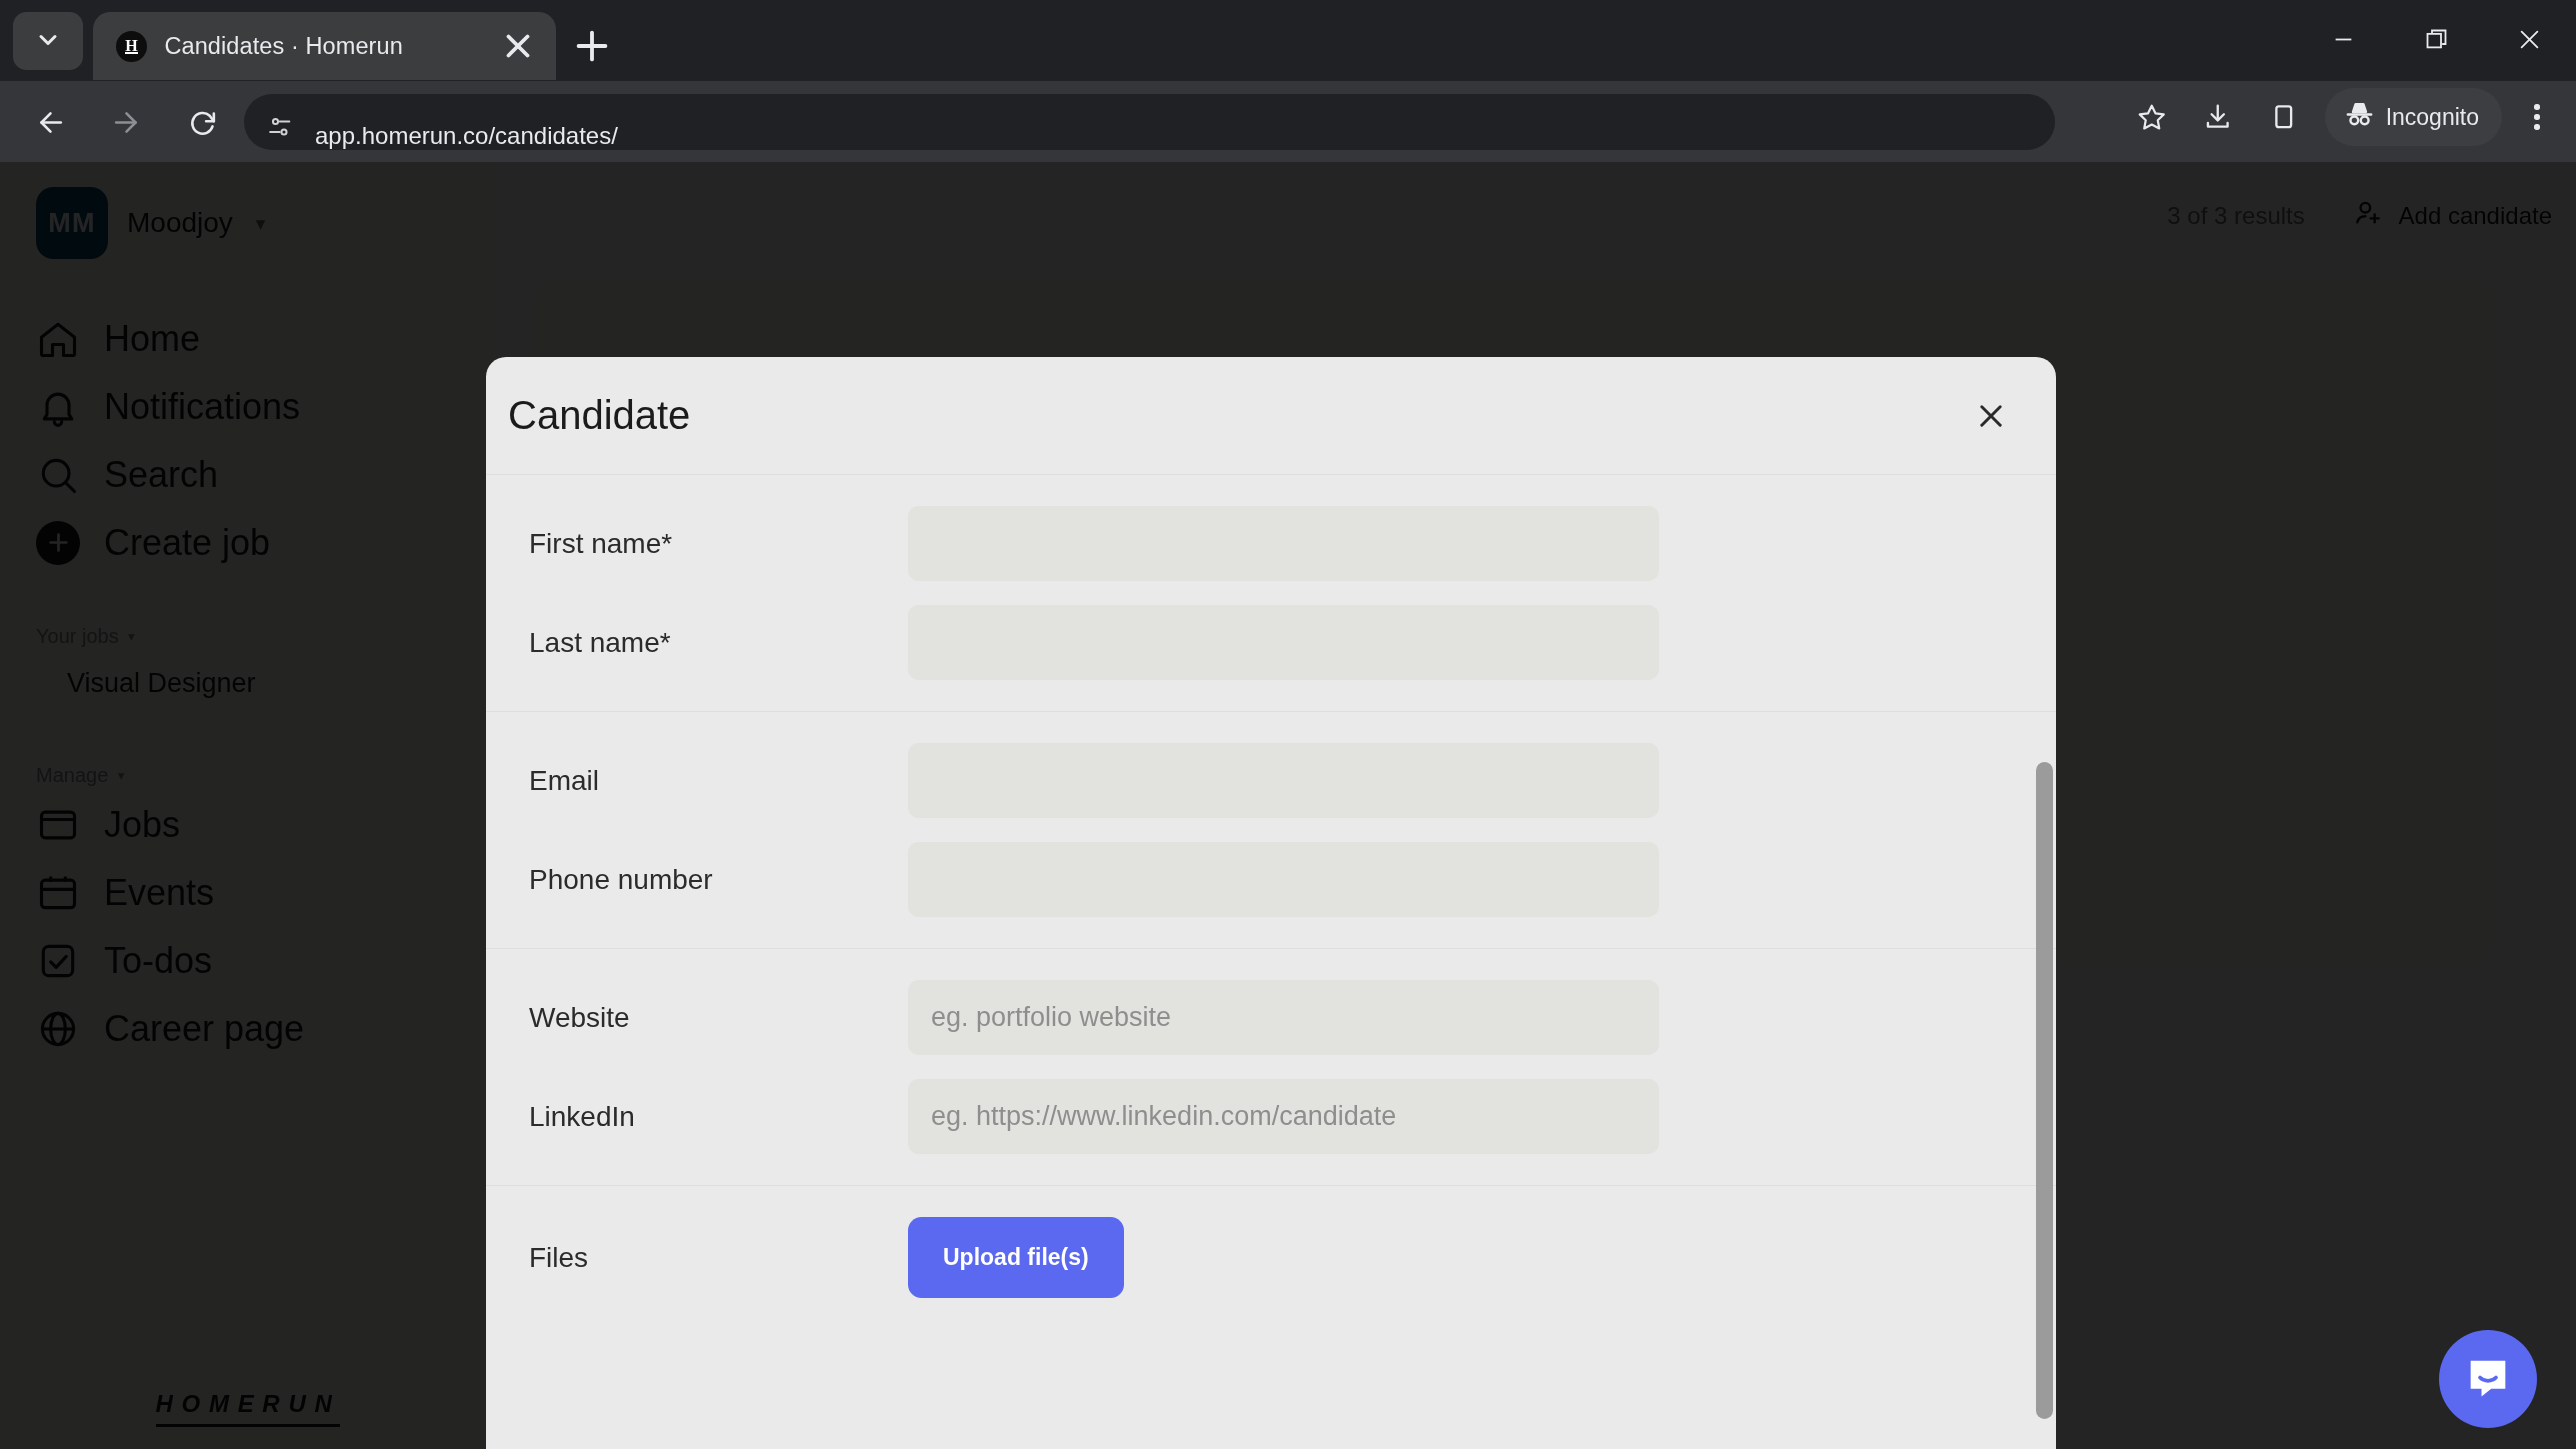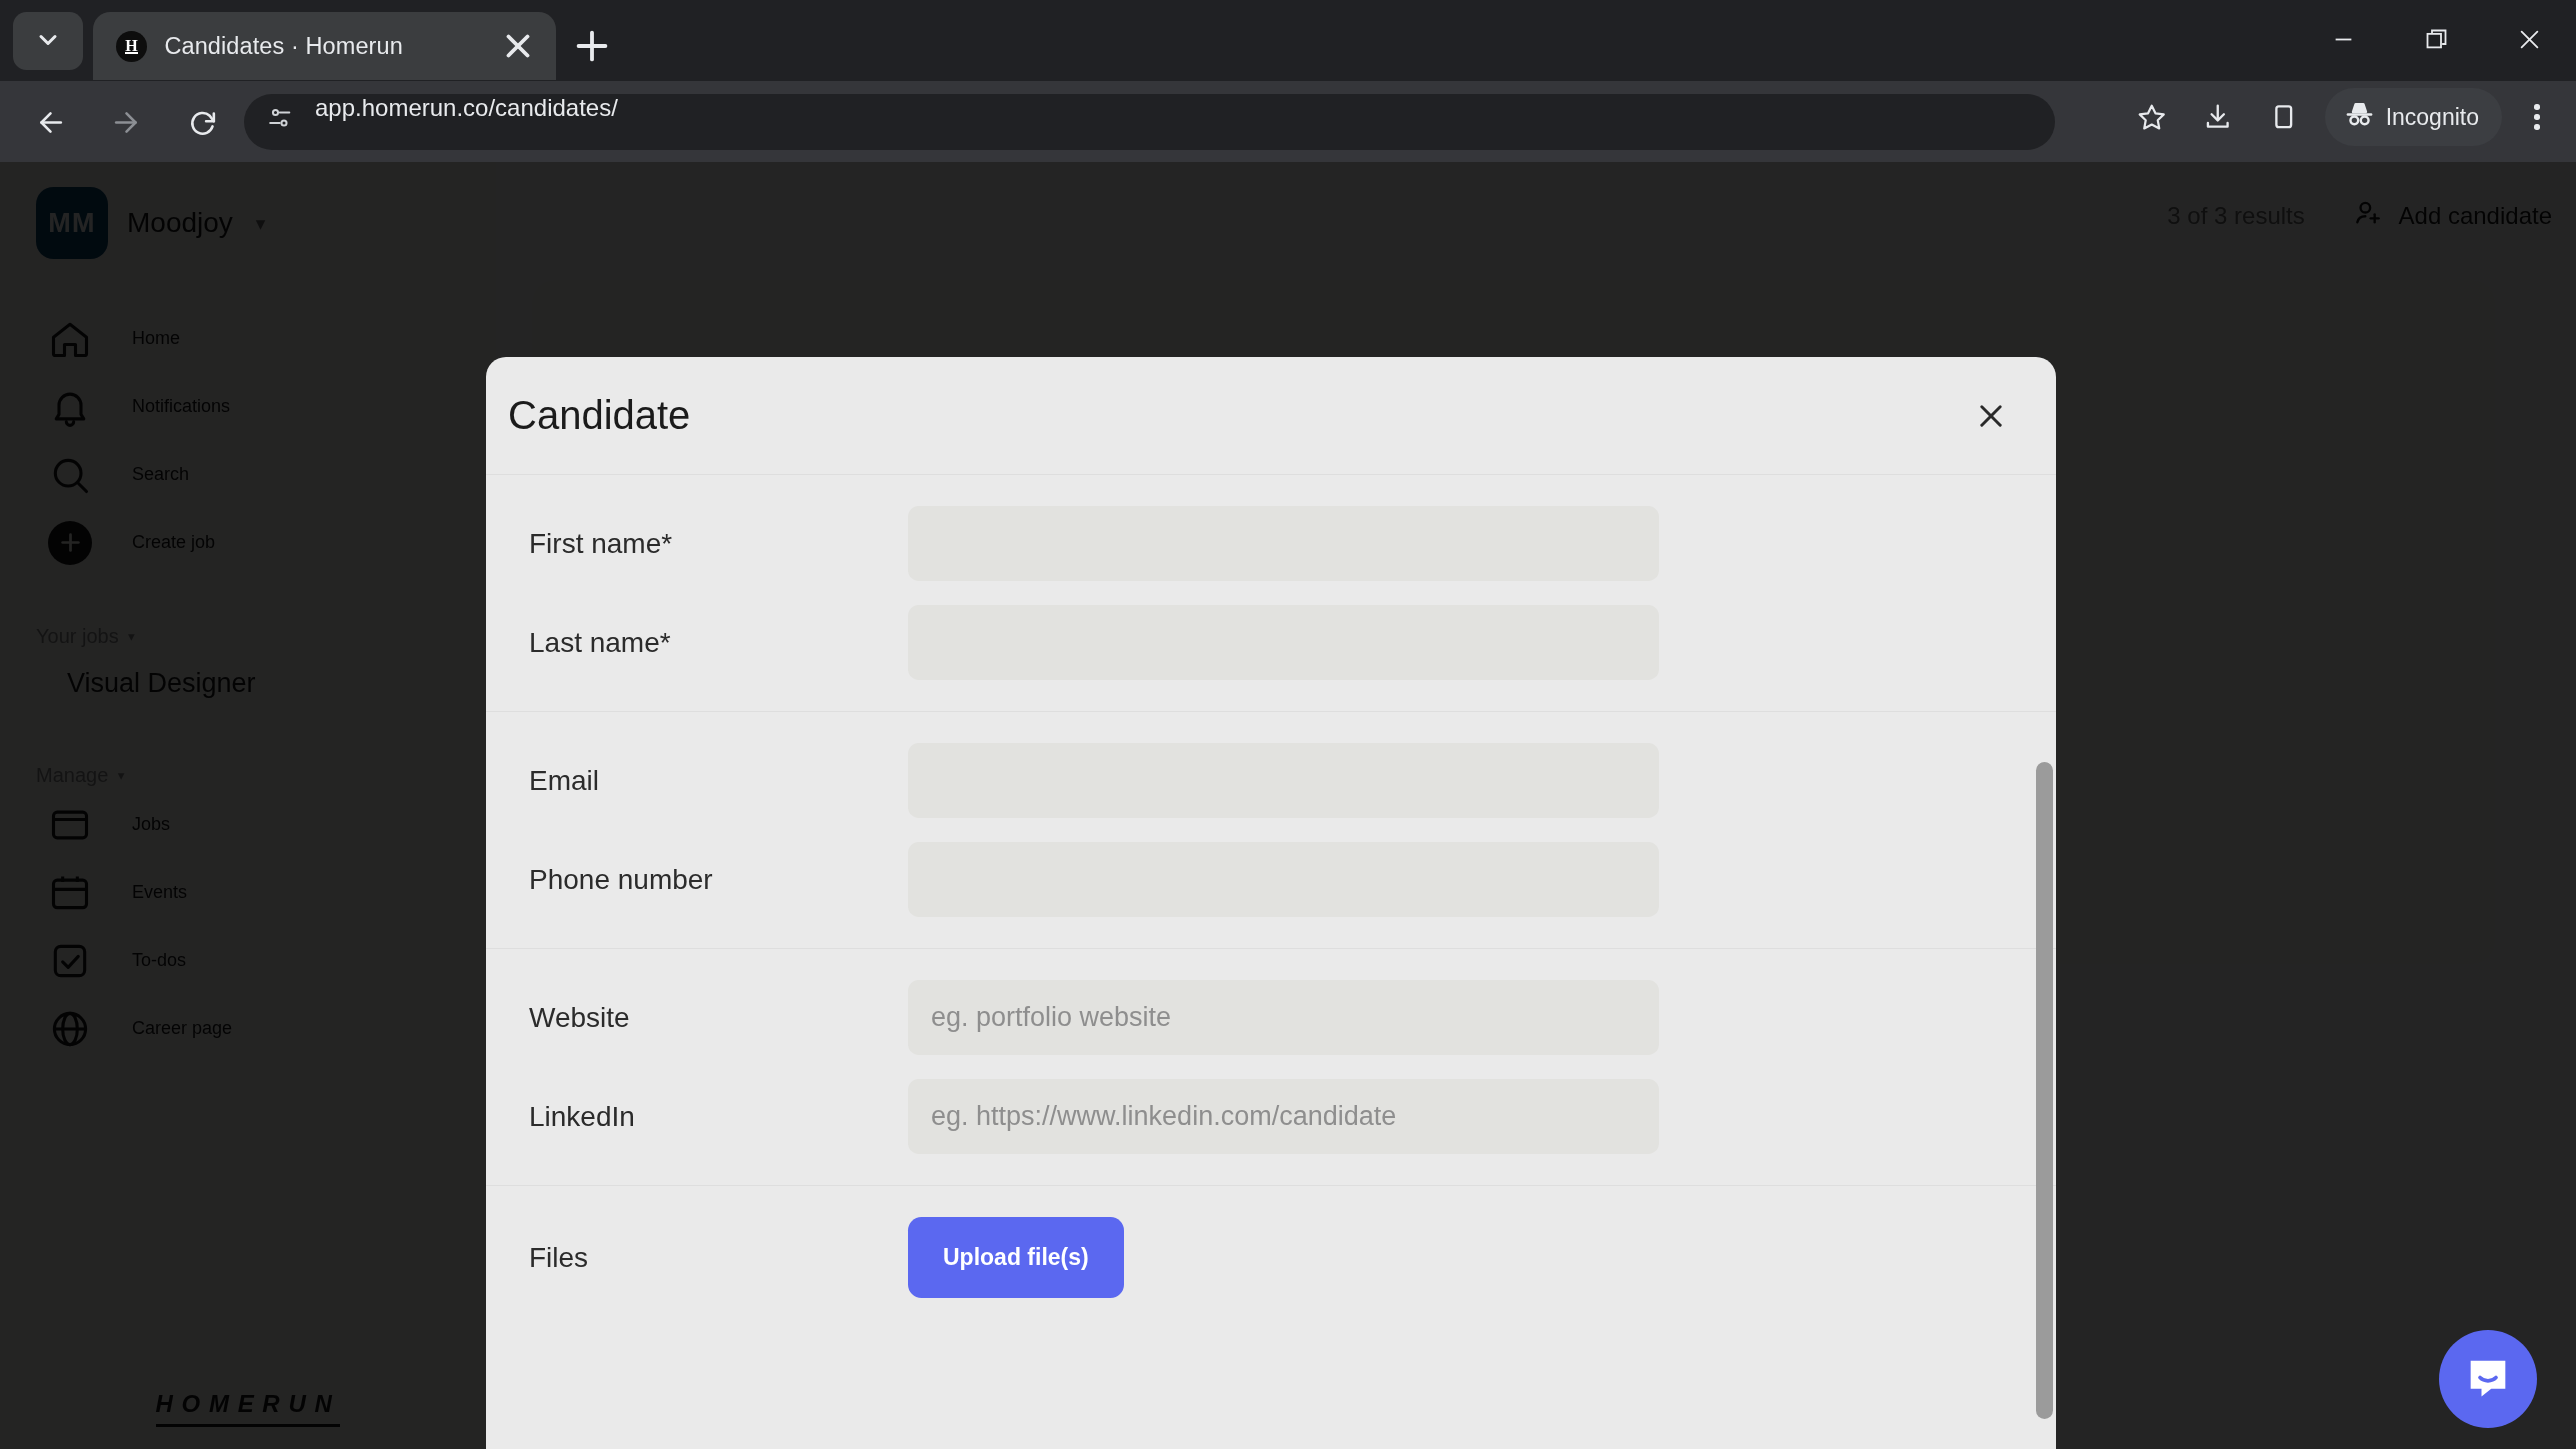--- a/index.html
+++ b/index.html
@@ -78,21 +78,21 @@
     color: #e8eaed;
   }
   .nav-ico.first { margin-left: 19px; }
   .nav-ico svg { width: 31px; height: 31px; }
   .nav-ico.dim { color: #8c8f94; }
 
   .omnibox {
     position: absolute; left: 244px; top: 94px;
     width: 1811px; height: 56px; border-radius: 28px;
     background: #202124;
-    display: flex; align-items: flex-start; padding-left: 12px;
+    display: flex; align-items: flex-end; padding-left: 12px;
   }
   .omni-ico {
     width: 47px; height: 47px; border-radius: 50%;
     display: flex; align-items: center; justify-content: center;
     color: #cfd2d6; flex: 0 0 auto;
   }
   .omni-ico svg { width: 25.5px; height: 25.5px; }
   .omni-url {
     margin-left: 12px; color: #e8eaed; font-size: 24px;
     white-space: nowrap;
@@ -141,23 +141,23 @@
   .org-avatar {
     width: 72px; height: 72px; border-radius: 17.4px; background: #0c4a6e;
     color: #fff; font-size: 27px; font-weight: 700; letter-spacing: 1.3px;
     display: flex; align-items: center; justify-content: center;
   }
   .org-name { font-size: 28px; color: #1b1b1b; font-weight: 500; }
   .org-caret { font-size: 19px; color: #6b6b6b; margin-left: 4px; }
 
   .nav-group { margin-top: 46px; }
   .nav-item {
-    display: flex; align-items: center; gap: 40px;
-    height: 68px; padding-left: 48px;
-    color: #1b1b1b; font-size: 18px;
+    display: flex; align-items: center; gap: 24px;
+    height: 68px; padding-left: 36px;
+    color: #1b1b1b; font-size: 36px;
   }
   .nav-item .ico { width: 44px; height: 44px; flex: 0 0 auto; color: #1b1b1b; }
   .nav-item .ico svg { width: 100%; height: 100%; }
   .nav-item.create .ico {
     background: #1b1b1b; border-radius: 50%; color: #fbfaf8;
     display: flex; align-items: center; justify-content: center;
   }
   .nav-item.create .ico svg { width: 27px; height: 27px; }
 
   .sec-label {

